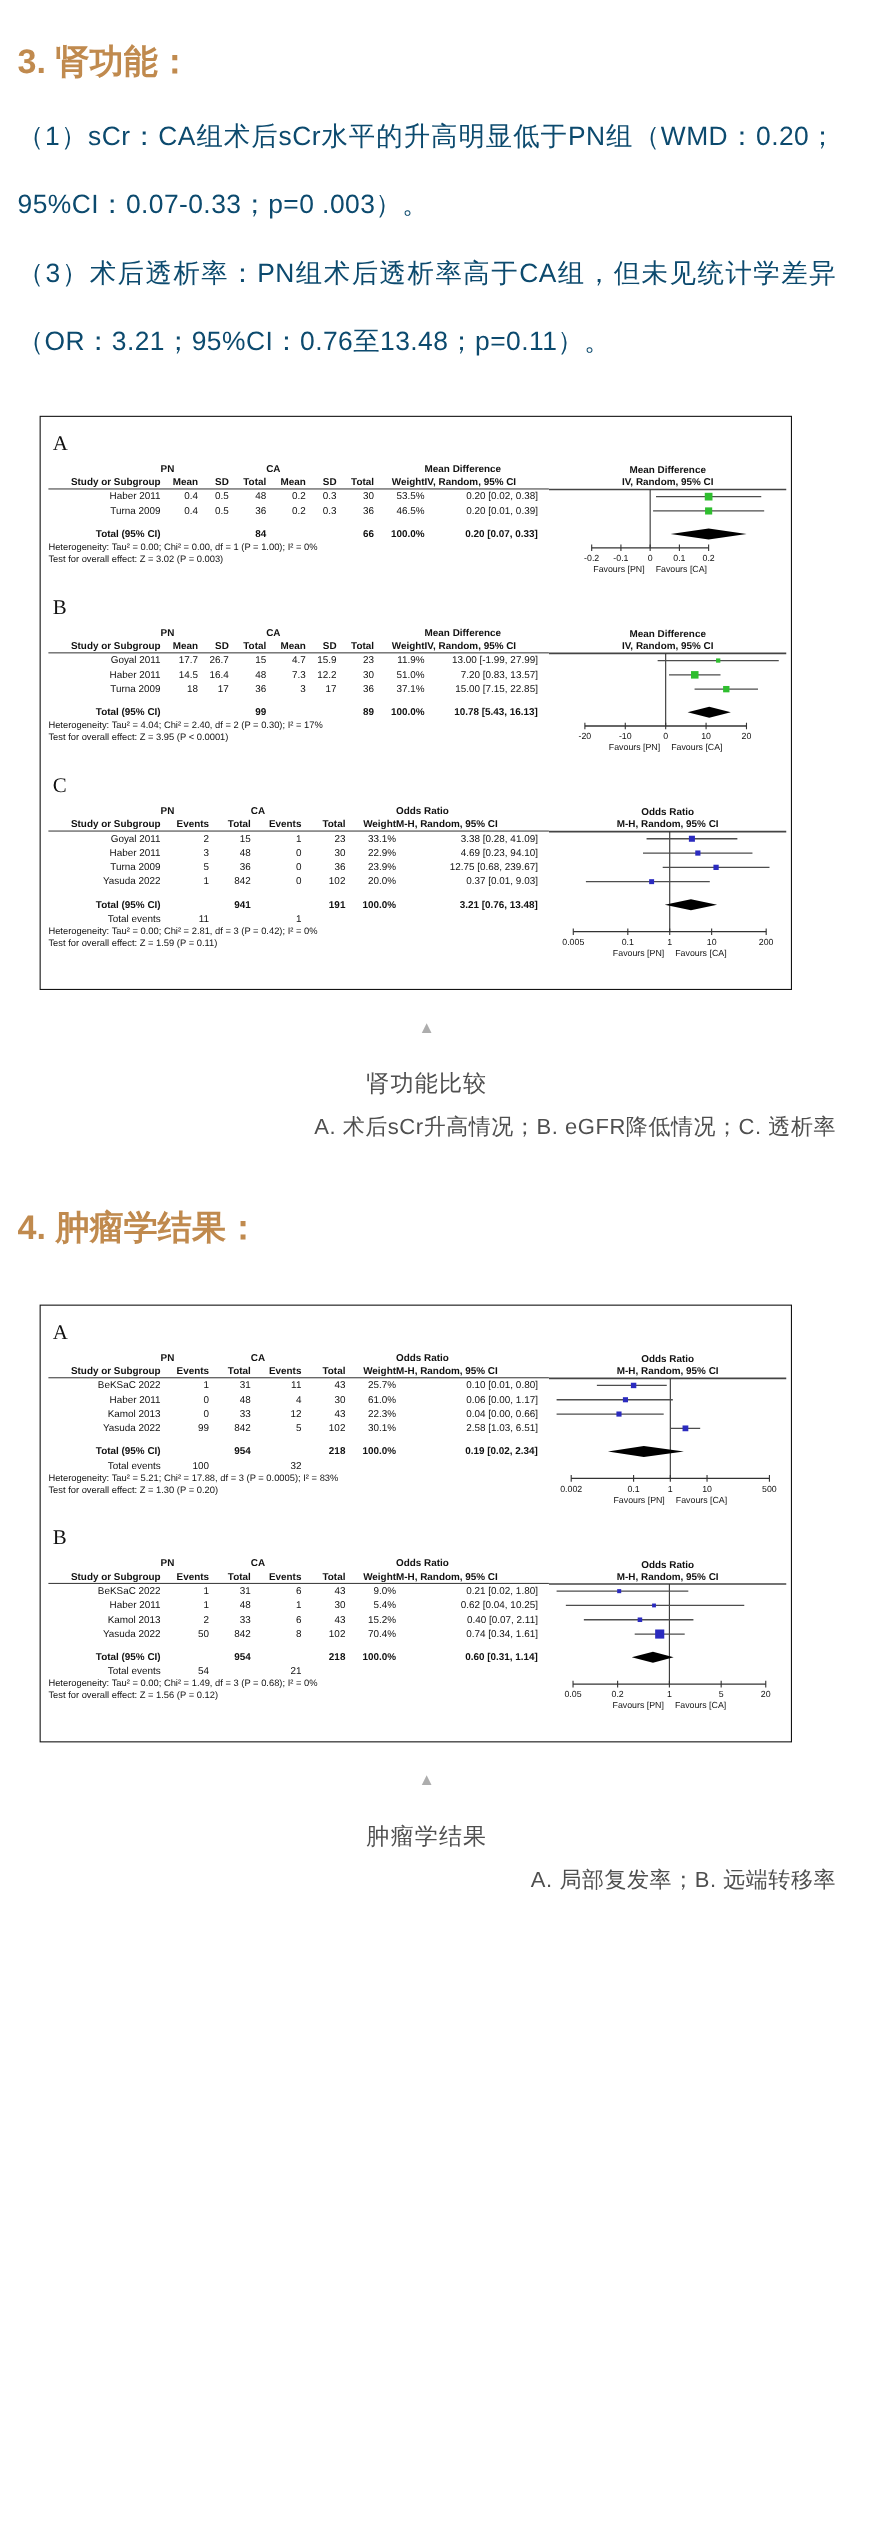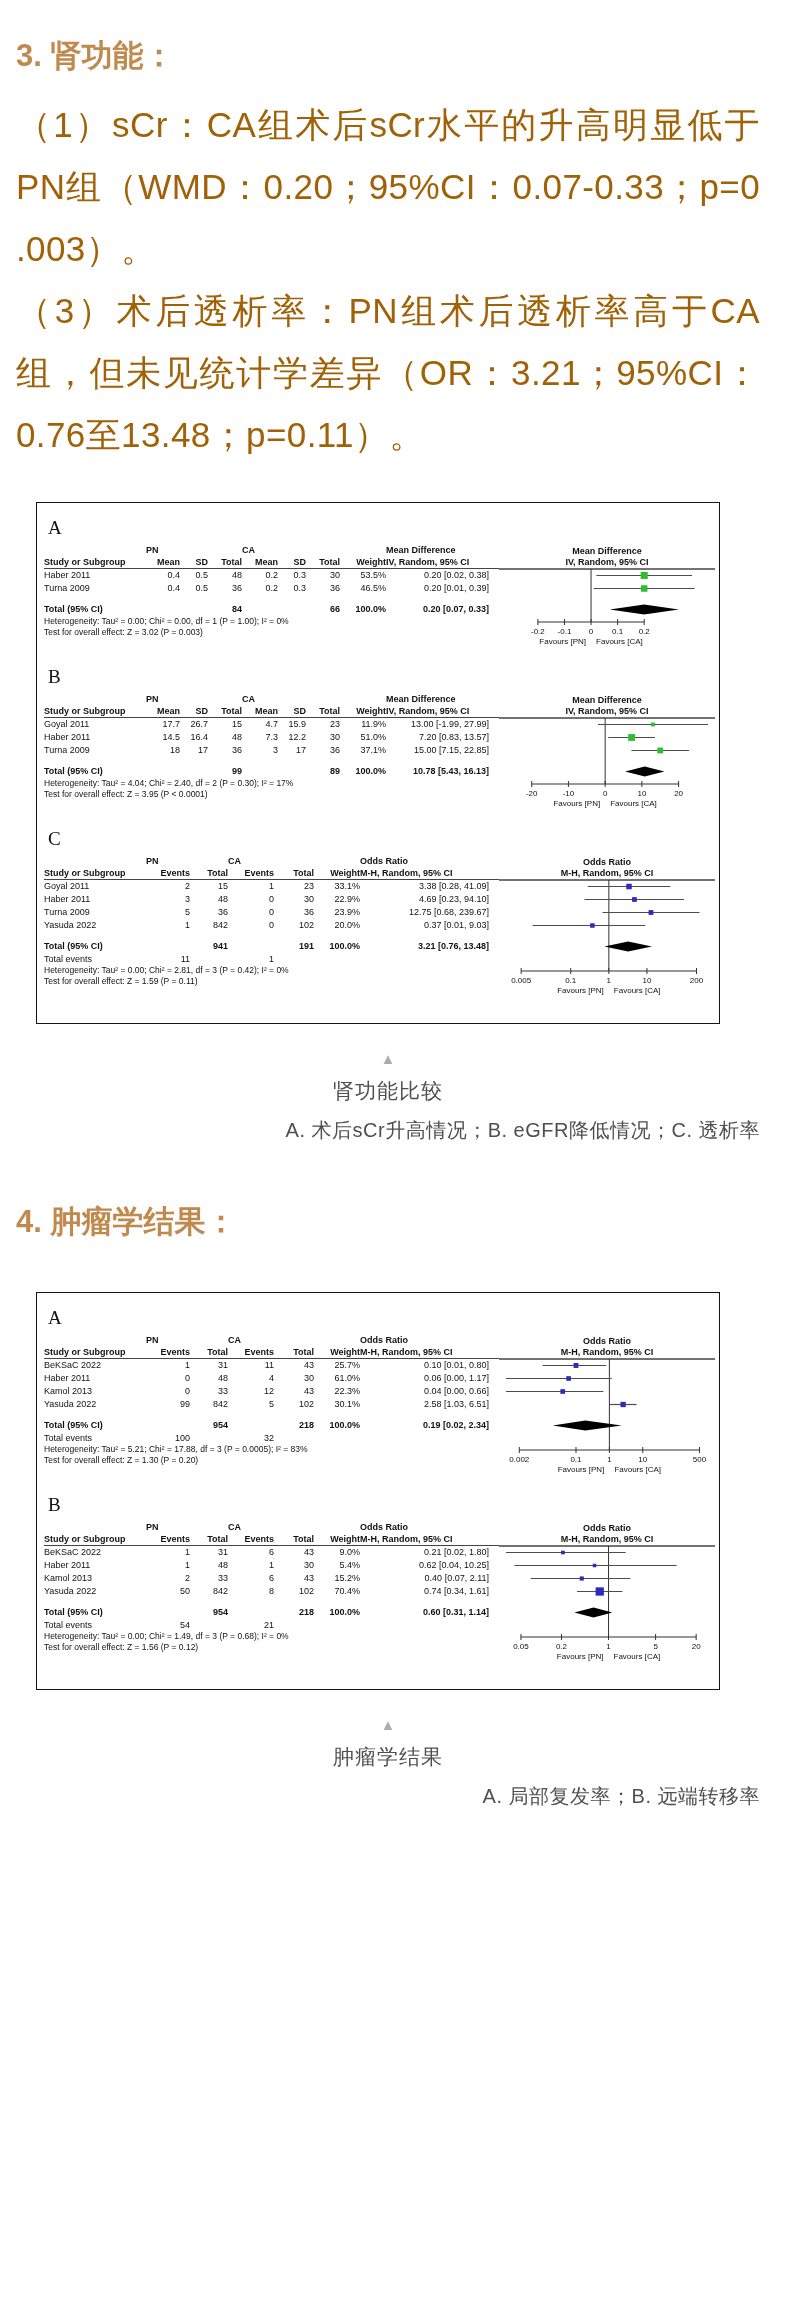--- a/index.html
+++ b/index.html
@@ -1,43 +1,43 @@
 <!DOCTYPE html>
 <html><head>
 <meta charset="utf-8">
 <style>
   *{box-sizing:border-box;margin:0;padding:0}
   html,body{background:#fff}
   body{width:800px;height:2304px;overflow:hidden;font-family:"Liberation Sans","DejaVu Sans",sans-serif;color:#2e2e2e}
   .content{padding:34px 40px 0 16px}
   h2.sec{font-size:31px;line-height:44px;font-weight:700;color:#c08a4e;margin:0 0 16px 0}
   h2.sec4{margin-top:56px}
-  p.body-text{font-size:35px;line-height:62px;text-align:justify;letter-spacing:.4px;color:#a16207;margin:0}
+  p.body-text{font-size:24px;line-height:62px;text-align:justify;letter-spacing:.4px;color:#0c4a6e;margin:0}
   .figure-box{width:684px;margin:36px auto 0 20px;border:1.5px solid #141414;background:#fff;padding:14px 5px 8px 7px}
   .panel{margin-bottom:12px}
   .plabel{font-family:"Liberation Serif","DejaVu Serif",serif;font-size:19px;color:#111;margin:0 0 5px 4px}
   .pbody{display:flex;position:relative}
   .ptable{width:455px;font-size:9px;line-height:11px;color:#111;flex:0 0 455px}
   .frow{display:grid;align-items:center;height:13px}
   .mean .frow{grid-template-columns:102px 34px 28px 34px 36px 28px 34px 46px 113px}
   .events .frow{grid-template-columns:102px 44px 38px 46px 40px 46px 139px}
   .ghead{height:12px}
   .chead{height:13px;border-bottom:1.5px solid #444}
   .cell{white-space:nowrap;overflow:visible}
-  .rt{text-align:right}.ctr{text-align:left}.left{text-align:left}
+  .rt{text-align:right}.ctr{text-align:left}.left{text-align:right}
   .b, .b .cell{font-weight:700}
   .ci{padding-right:10px}
   .sp3{grid-column:span 3}.sp2{grid-column:span 2}
   .fspacer{height:8px}
   .te{height:12px}
   .fnote{height:11px;font-size:8.5px;white-space:nowrap;color:#111}
   .pplot{flex:0 0 216px}
   .pplot text{fill:#111;font-family:"Liberation Sans","DejaVu Sans",sans-serif}
   .collapse{display:block;text-align:center;font-size:15px;color:#adadad;margin-top:26px;border:none;background:transparent;width:100%;cursor:pointer}
-  .cap-title{margin-top:10px;text-align:center;font-size:21px;color:#4f4f4f;letter-spacing:1px}
+  .cap-title{margin-top:28px;text-align:center;font-size:21px;color:#4f4f4f;letter-spacing:1px}
   .cap-sub{margin-top:12px;text-align:right;font-size:20px;color:#4f4f4f;letter-spacing:.5px}
   .fig2{margin-top:48px}
 </style>
 </head>
 <body>
 
 <div class="content">
 
   <h2 class="sec">3. 肾功能：</h2>
 

